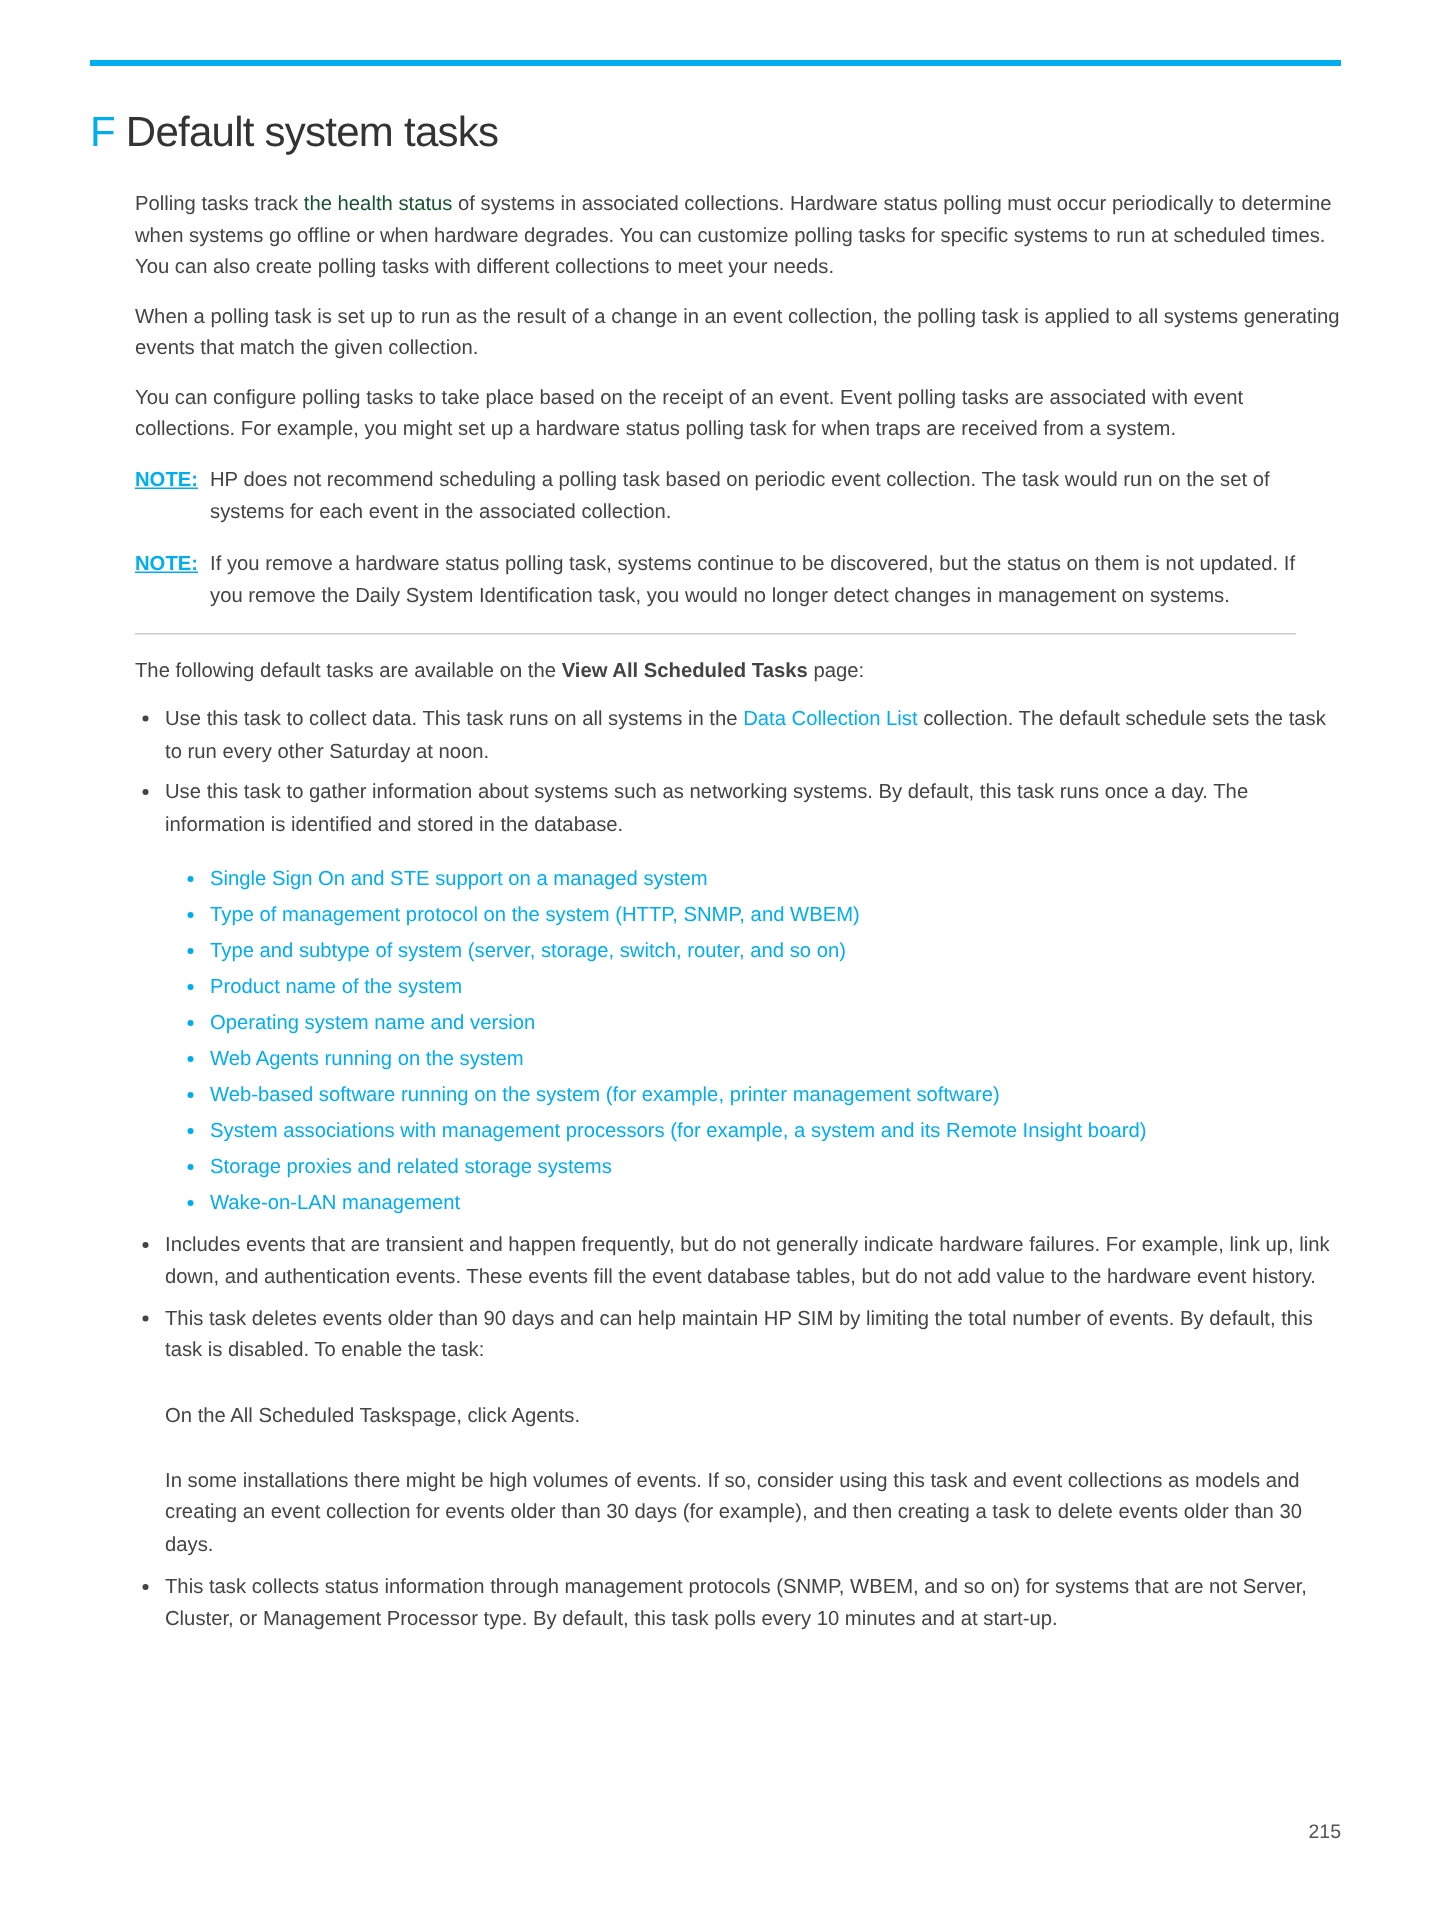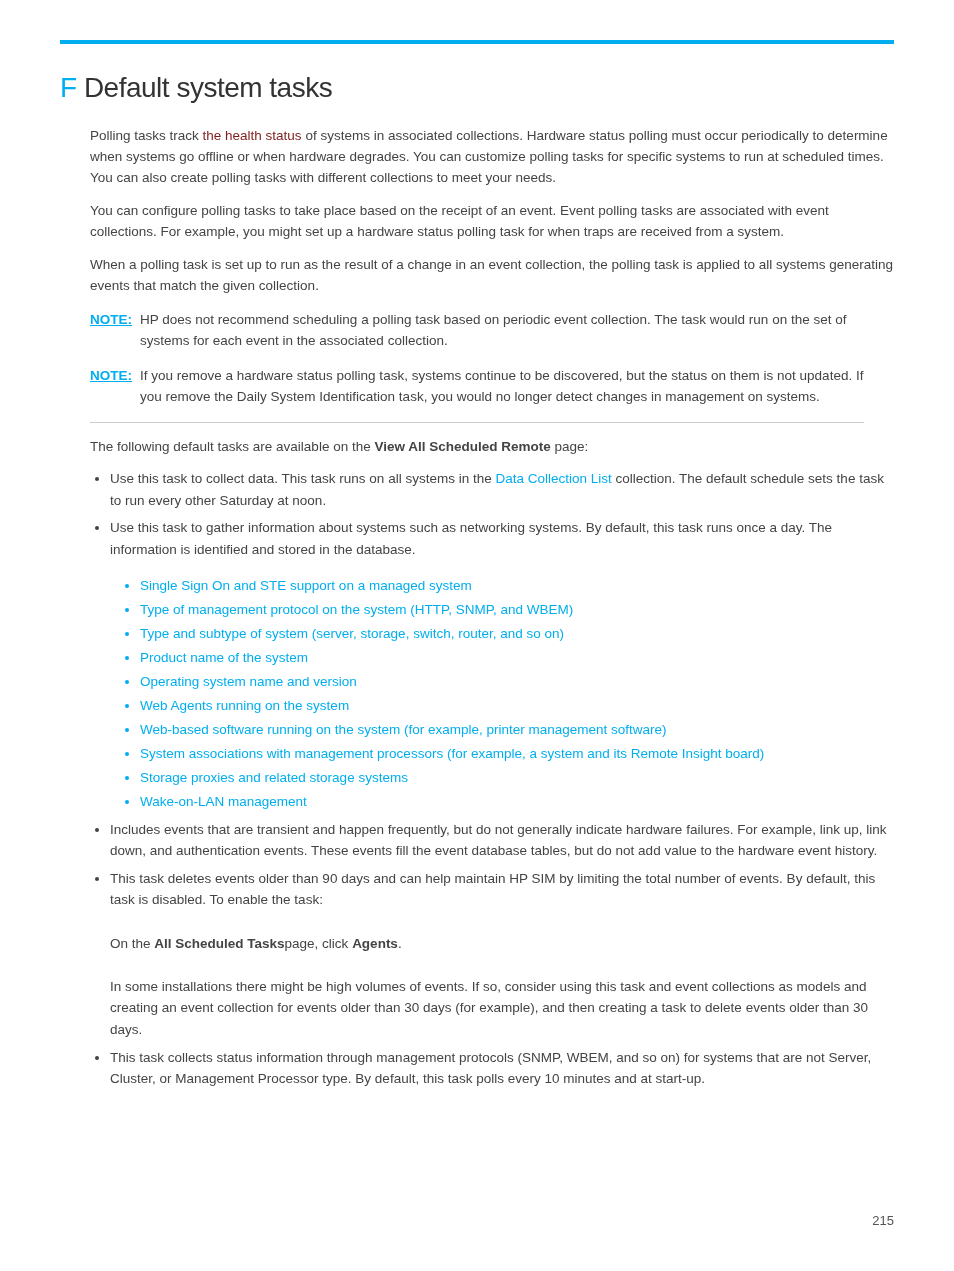--- a/index.html
+++ b/index.html
@@ -63,21 +63,21 @@
     .following-text {
       margin-left: 30px;
       margin-bottom: 10px;
       line-height: 1.55;
       color: #444444;
     }
     .following-text .bold {
       font-weight: bold;
     }
     a.inline-link {
-      color: #7f1d1d;
+      color: #14532d;
       text-decoration: none;
     }
     .bullet-list {
       margin-left: 50px;
       margin-bottom: 10px;
       list-style: disc;
       line-height: 1.6;
     }
     .bullet-list li {
       margin-bottom: 6px;
@@ -104,56 +104,56 @@
       bottom: 43px;
       right: 60px;
       color: #555555;
       font-size: 13px;
     }
     .page-wrapper {
       position: relative;
       min-height: 1271px;
     }
     .enable-text .bold {
-      font-weight: bold;
+      font-weight: normal;
     }
   </style>
 </head>
 <body>
 
 <div class="page-wrapper">
   <div class="page-container">
     <div class="top-border"></div>
 
     <h1>
       <span class="chapter-letter">F</span><span> Default system tasks</span>
     </h1>
 
     <p class="body-text">
       <span>Polling tasks track </span><a class="inline-link" href="#">the health status</a><span> of systems in associated collections. Hardware status polling must occur periodically to determine when systems go offline or when hardware degrades. You can customize polling tasks for specific systems to run at scheduled times. You can also create polling tasks with different collections to meet your needs.</span>
     </p>
 
+    <p class="body-text">When a polling task is set up to run as the result of a change in an event collection, the polling task is applied to all systems generating events that match the given collection.</p>
+
     <p class="body-text">You can configure polling tasks to take place based on the receipt of an event. Event polling tasks are associated with event collections. For example, you might set up a hardware status polling task for when traps are received from a system.</p>
-
-    <p class="body-text">When a polling task is set up to run as the result of a change in an event collection, the polling task is applied to all systems generating events that match the given collection.</p>
 
     <div class="note-block">
       <span class="note-label">NOTE:</span>
       <span>HP does not recommend scheduling a polling task based on periodic event collection. The task would run on the set of systems for each event in the associated collection.</span>
     </div>
 
     <div class="note-block">
       <span class="note-label">NOTE:</span>
       <span>If you remove a hardware status polling task, systems continue to be discovered, but the status on them is not updated. If you remove the Daily System Identification task, you would no longer detect changes in management on systems.</span>
     </div>
 
     <hr class="divider">
 
     <p class="following-text">
-      <span>The following default tasks are available on the </span><span class="bold">View All Scheduled Remote</span><span> page:</span>
+      <span>The following default tasks are available on the </span><span class="bold">View All Scheduled Tasks</span><span> page:</span>
     </p>
 
     <ul class="bullet-list">
 
       <li>
         <span>Use this task to collect data. This task runs on all systems in the </span><a class="inline-link" href="#">Data Collection List</a><span> collection. The default schedule sets the task to run every other Saturday at noon.</span>
       </li>
 
       <li>
         <span>Use this task to gather information about systems such as networking systems. By default, this task runs once a day. The information is identified and stored in the database.</span>

